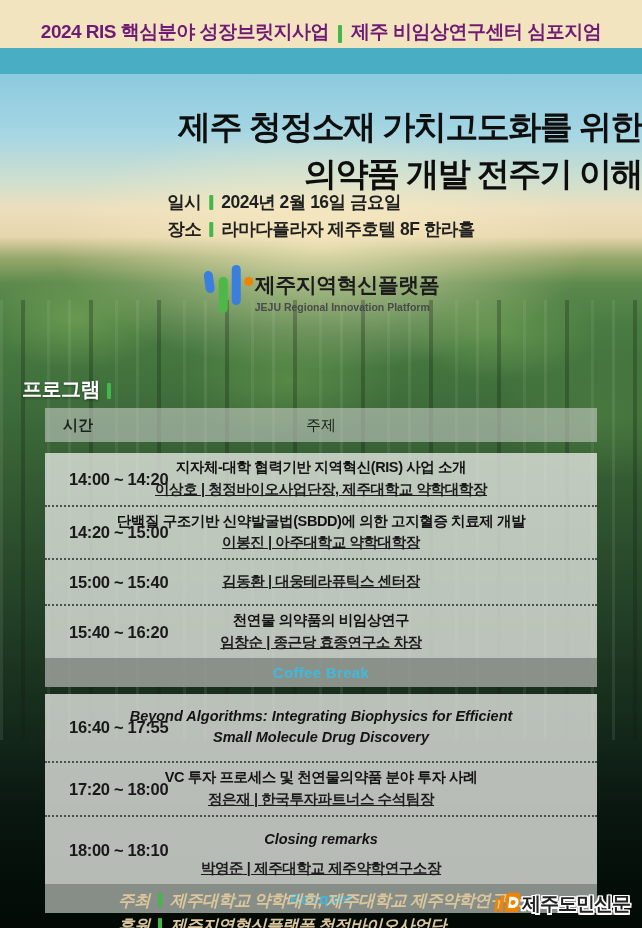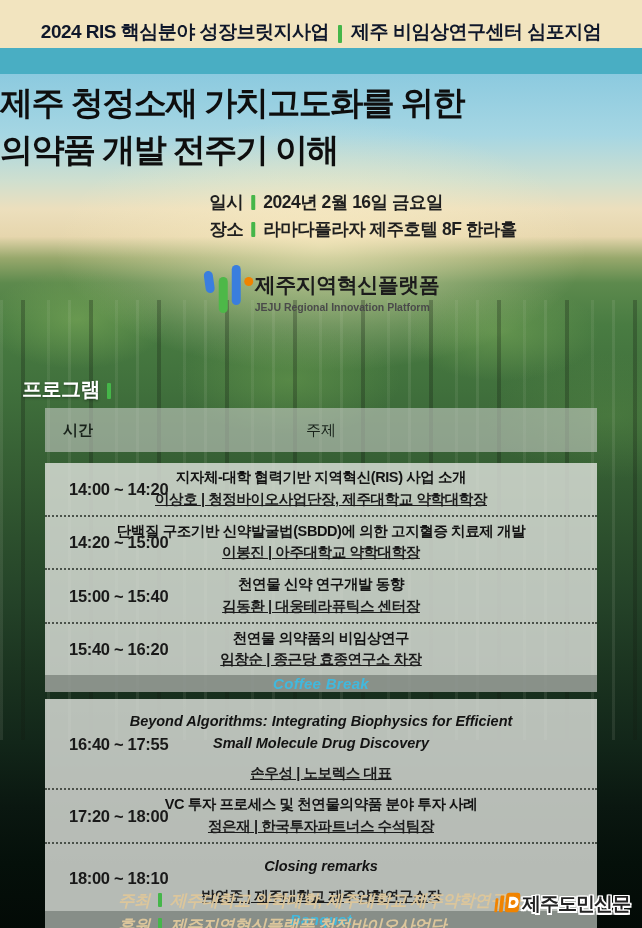--- a/index.html
+++ b/index.html
@@ -21,61 +21,61 @@
       radial-gradient(140px 70px at 78% 35%, rgba(135,180,95,0.42), transparent 70%),
       radial-gradient(180px 90px at 95% 70%, rgba(90,140,70,0.40), transparent 70%); }
   .trunks { position:absolute; left:0; top:300px; width:642px; height:440px; pointer-events:none;
     background:repeating-linear-gradient(90deg,
       rgba(215,218,200,0.10) 0 3px, rgba(0,0,0,0) 3px 21px,
       rgba(18,26,16,0.28) 21px 25px, rgba(0,0,0,0) 25px 47px,
       rgba(205,210,190,0.09) 47px 50px, rgba(0,0,0,0) 50px 68px); }
 
   .banner { position:absolute; top:0; left:0; width:642px; height:64px; background:#f2e4bf;
     display:flex; align-items:center; justify-content:center;
-    font-size:19px; font-weight:700; color:#0f172a; letter-spacing:-0.5px; }
+    font-size:19px; font-weight:700; color:#701a75; letter-spacing:-0.5px; }
   .vbar { display:inline-block; width:4px; height:18px; background:#45b649; border-radius:1px;
     margin:0 9px; position:relative; top:2px; flex:none; }
   .teal-strip { position:absolute; top:48px; left:0; width:642px; height:26px; background:#49aec3; }
 
-  .title { position:absolute; top:80px; left:0; width:642px; text-align:left;
+  .title { position:absolute; top:104px; left:0; width:642px; text-align:right;
     font-size:33px; font-weight:800; color:#0e0e0e; line-height:1.42; letter-spacing:-1.5px; }
 
-  .event-info { position:absolute; top:194px; left:50%; transform:translateX(-50%);margin-left:42px; }
+  .event-info { position:absolute; top:194px; left:50%; transform:translateX(-50%); }
   .info-row { display:flex; align-items:center; font-size:17.5px; font-weight:700; color:#1f1f1f;
     line-height:1.0; margin-bottom:9px; white-space:nowrap; letter-spacing:-0.5px; }
   .info-row .vbar { height:15px; margin:0 8px; top:0; }
 
   .logo-row { position:absolute; top:264px; left:50%; transform:translateX(-50%);
     display:flex; align-items:center; }
   .logo-text-ko { font-size:21px; font-weight:800; color:#1c1c1c; letter-spacing:-0.5px; }
   .logo-text-en { font-size:10.5px; font-weight:600; color:#4a4a4a; margin-top:2px; }
 
   .program-heading { position:absolute; top:376px; left:22px; display:flex; align-items:center;
     font-size:20px; font-weight:800; color:#ffffff; letter-spacing:-0.5px;
     text-shadow:0 1px 3px rgba(0,0,0,0.45); }
   .program-heading .vbar { height:16px; margin:0 0 0 7px; top:1px; }
 
   .table { position:absolute; top:408px; left:45px; width:552px; }
-  .thead { position:relative; height:44px; background:rgba(198,204,196,0.60); margin-bottom:11px; }
+  .thead { position:relative; height:34px; background:rgba(198,204,196,0.60); margin-bottom:11px; }
   .th-time { position:absolute; left:18px; top:50%; transform:translateY(-50%);
     font-size:15px; font-weight:700; color:#18221a; }
   .th-topic { position:absolute; left:0; width:100%; top:50%; transform:translateY(-50%);
     text-align:center; font-size:15px; font-weight:400; color:#18221a; }
   .card { background:rgba(222,226,220,0.82); margin-bottom:7px; }
   .session-row { position:relative; display:flex; flex-direction:column; justify-content:center;
     min-height:46px; padding:4px 10px; box-sizing:border-box; }
   .session-row + .session-row { border-top:2px dotted rgba(55,62,55,0.85); }
   .time { position:absolute; left:24px; top:50%; transform:translateY(-50%);
     font-size:16.5px; font-weight:600; color:#191919; letter-spacing:-0.3px; white-space:nowrap; }
   .topic { text-align:center; }
   .topic-title { font-size:14.5px; font-weight:700; color:#131313; line-height:1.5; letter-spacing:-0.4px; }
   .topic-speaker { font-size:14.5px; font-weight:600; color:#1c1c1c; line-height:1.5; letter-spacing:-0.4px;text-decoration:underline; }
   .latin { font-style:italic; max-width:400px; margin:8px auto; letter-spacing:0; }
-  .break-band { height:17px; display:flex; align-items:center; justify-content:center;
-    background:rgba(96,106,98,0.55); font-size:15px; font-weight:700; font-style:italic;
+  .break-band { height:29px; display:flex; align-items:center; justify-content:center;
+    background:rgba(96,106,98,0.55); font-size:15px; font-weight:700; 
     color:#41b9de; letter-spacing:0.3px; }
 
   .footer { position:absolute; top:892px; left:118px;font-style:italic; }
   .footer .info-row { color:#dcc69b; font-size:16.5px; font-weight:700; margin-bottom:8px; }
   .footer .vbar { height:14px; }
 
   .press-logo { position:absolute; right:12px; top:888px; display:flex; align-items:center; }
   .press-name { font-size:19px; font-weight:800; color:#222; letter-spacing:-1px; white-space:nowrap;
     text-shadow:-1.5px -1.5px 0 #fff, 1.5px -1.5px 0 #fff, -1.5px 1.5px 0 #fff, 1.5px 1.5px 0 #fff,
       -1.5px 0 0 #fff, 1.5px 0 0 #fff, 0 -1.5px 0 #fff, 0 1.5px 0 #fff; }
@@ -150,40 +150,38 @@
       <div class="session-row">
         <span class="time">14:20 ~ 15:00</span>
         <div class="topic">
           <div class="topic-title">단백질 구조기반 신약발굴법(SBDD)에 의한 고지혈증 치료제 개발</div>
           <div class="topic-speaker">이봉진 | 아주대학교 약학대학장</div>
         </div>
       </div>
       <div class="session-row">
         <span class="time">15:00 ~ 15:40</span>
         <div class="topic">
-          <div class="topic-title">천연물 신약 연구개발 동향</div>
           <div class="topic-speaker">김동환 | 대웅테라퓨틱스 센터장</div>
         </div>
       </div>
       <div class="session-row">
         <span class="time">15:40 ~ 16:20</span>
         <div class="topic">
           <div class="topic-title">천연물 의약품의 비임상연구</div>
           <div class="topic-speaker">임창순 | 종근당 효종연구소 차장</div>
         </div>
       </div>
       <div class="break-band">Coffee Break</div>
     </div>
 
     <div class="card">
       <div class="session-row">
         <span class="time">16:40 ~ 17:55</span>
         <div class="topic">
           <div class="topic-title latin">Beyond Algorithms: Integrating Biophysics for Efficient Small Molecule Drug Discovery</div>
-          <div class="topic-speaker">손우성 | 노보렉스 대표</div>
         </div>
       </div>
       <div class="session-row">
         <span class="time">17:20 ~ 18:00</span>
         <div class="topic">
           <div class="topic-title">VC 투자 프로세스 및 천연물의약품 분야 투자 사례</div>
           <div class="topic-speaker">정은재 | 한국투자파트너스 수석팀장</div>
         </div>
       </div>
       <div class="session-row">

